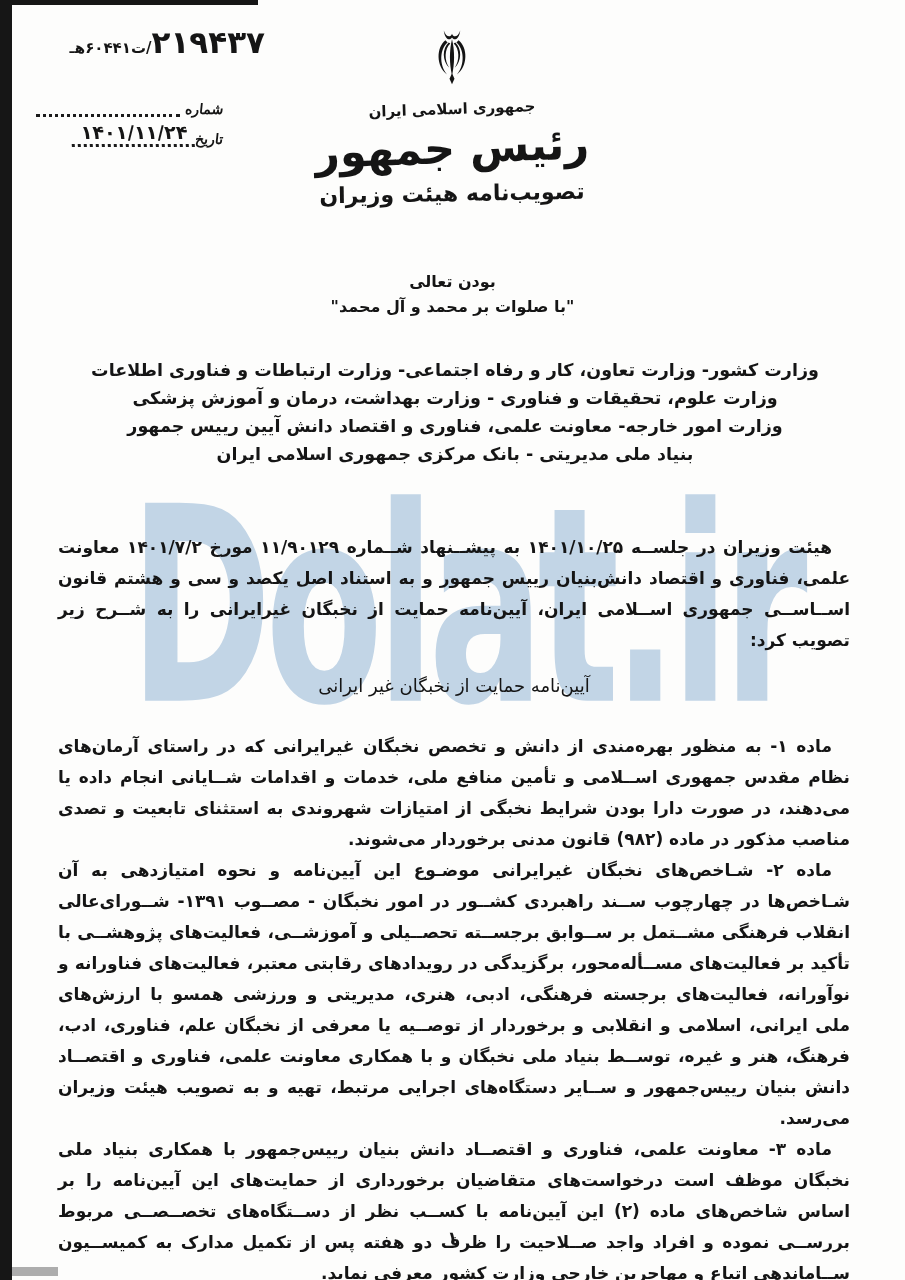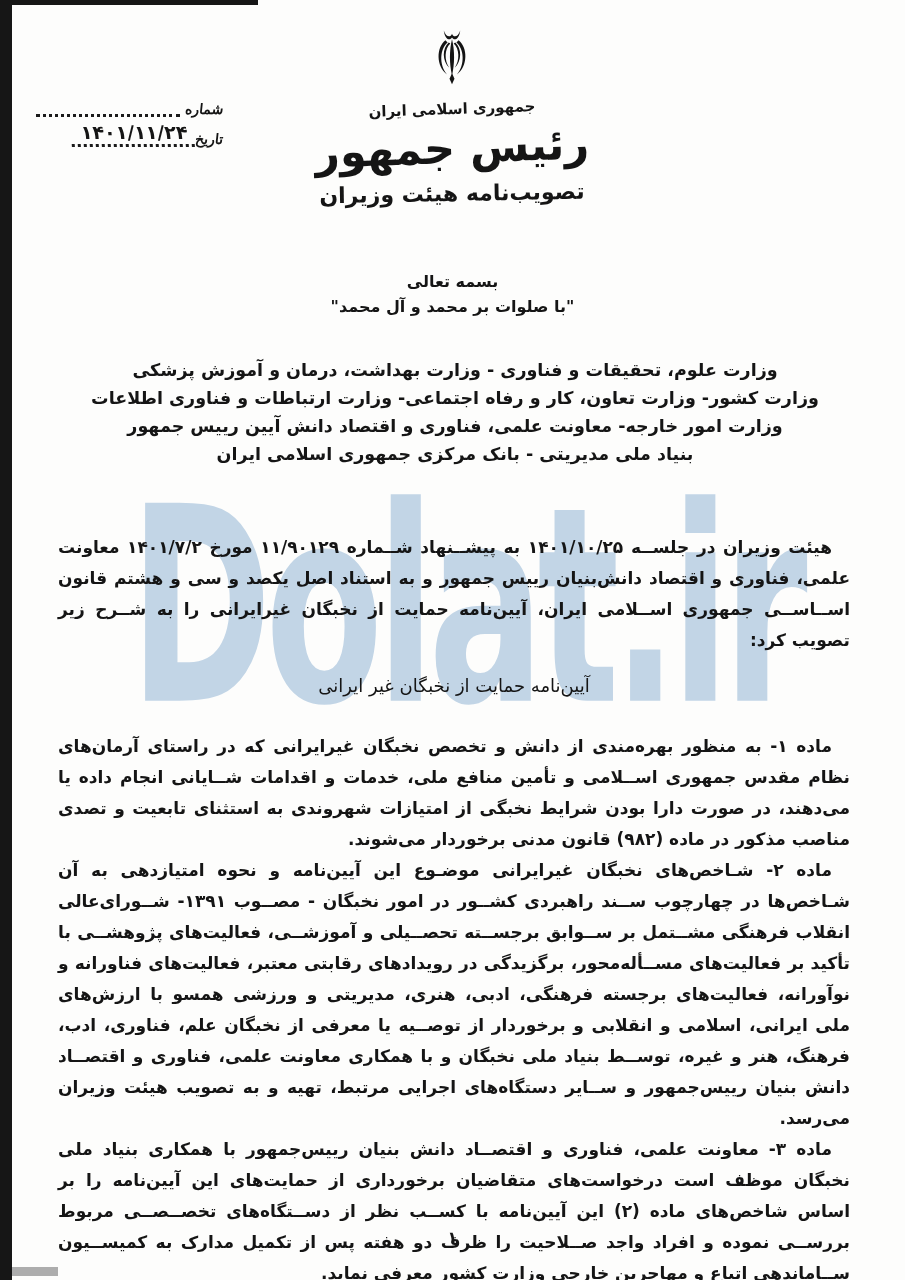--- a/index.html
+++ b/index.html
@@ -54,20 +54,23 @@
 <body>
 
 <div class="page">
 
   <div class="edge-left"></div>
   <div class="edge-top"></div>
   <div class="edge-bottom-chip"></div>
 
   <div class="watermark">Dolat.ir</div>
 
+  <div class="layer stamp-number">
+    <span class="hand">۲۱۹۴۳۷</span><span class="printed">/ت۶۰۴۴۱هـ</span>
+  </div>
 
   <div class="layer stamp-fields">
     <div class="stamp-row">
       <span class="lbl">شماره</span>
       <span class="dots"></span>
     </div>
     <div class="stamp-row">
       <span class="lbl">تاریخ</span>
       <span class="hand-date">۱۴۰۱/۱۱/۲۴</span>
     </div>
@@ -88,27 +91,27 @@
       <path d="M56 30 C68 41 68 63 55 76 C64 63 64 42 53 32 Z"></path>
 
       <path d="M62 26 C79 39 79 74 59 88 C74 71 72 41 58 30 Z"></path>
     </svg>
     <div class="lh-country">جمهوری اسلامی ایران</div>
     <div class="lh-office">رئیس جمهور</div>
     <div class="lh-doctype">تصویب‌نامه هیئت وزیران</div>
   </div>
 
   <div class="layer invocation">
-    <div class="l1">بسمه تعالی</div>
+    <div class="l1">بودن تعالی</div>
     <div class="l2">"با صلوات بر محمد و آل محمد"</div>
   </div>
 
   <div class="layer recipients">
+    <div>وزارت کشور- وزارت تعاون، کار و رفاه اجتماعی- وزارت ارتباطات و فناوری اطلاعات</div>
     <div>وزارت علوم، تحقیقات و فناوری - وزارت بهداشت، درمان و آموزش پزشکی</div>
-    <div>وزارت کشور- وزارت تعاون، کار و رفاه اجتماعی- وزارت ارتباطات و فناوری اطلاعات</div>
     <div>وزارت امور خارجه- معاونت علمی، فناوری و اقتصاد دانش آیین رییس جمهور</div>
     <div>بنیاد ملی مدیریتی - بانک مرکزی جمهوری اسلامی ایران</div>
   </div>
 
   <div class="layer doc-body">
     <p>هیئت وزیران در جلســه ۱۴۰۱/۱۰/۲۵ به پیشــنهاد شــماره ۱۱/۹۰۱۲۹ مورخ ۱۴۰۱/۷/۲ معاونت علمی، فناوری و اقتصاد دانش‌بنیان رییس جمهور و به استناد اصل یکصد و سی و هشتم قانون اســاســی جمهوری اســلامی ایران، آیین‌نامه حمایت از نخبگان غیرایرانی را به شــرح زیر تصویب کرد:</p>
     <div class="reg-title">آیین‌نامه حمایت از نخبگان غیر ایرانی</div>
     <p>ماده ۱- به منظور بهره‌مندی از دانش و تخصص نخبگان غیرایرانی که در راستای آرمان‌های نظام مقدس جمهوری اســلامی و تأمین منافع ملی، خدمات و اقدامات شــایانی انجام داده یا می‌دهند، در صورت دارا بودن شرایط نخبگی از امتیازات شهروندی به استثنای تابعیت و تصدی مناصب مذکور در ماده (۹۸۲) قانون مدنی برخوردار می‌شوند.</p>
     <p>ماده ۲- شـاخص‌های نخبگان غیرایرانی موضـوع این آیین‌نامه و نحوه امتیازدهی به آن شـاخص‌ها در چهارچوب ســند راهبردی کشــور در امور نخبگان - مصــوب ۱۳۹۱- شــورای‌عالی انقلاب فرهنگی مشــتمل بر ســوابق برجســته تحصــیلی و آموزشــی، فعالیت‌های پژوهشــی با تأکید بر فعالیت‌های مســأله‌محور، برگزیدگی در رویدادهای رقابتی معتبر، فعالیت‌های فناورانه و نوآورانه، فعالیت‌های برجسته فرهنگی، ادبی، هنری، مدیریتی و ورزشی همسو با ارزش‌های ملی ایرانی، اسلامی و انقلابی و برخوردار از توصــیه یا معرفی از نخبگان علم، فناوری، ادب، فرهنگ، هنر و غیره، توســط بنیاد ملی نخبگان و با همکاری معاونت علمی، فناوری و اقتصــاد دانش بنیان رییس‌جمهور و ســایر دستگاه‌های اجرایی مرتبط، تهیه و به تصویب هیئت وزیران می‌رسد.</p>
     <p>ماده ۳- معاونت علمی، فناوری و اقتصــاد دانش بنیان رییس‌جمهور با همکاری بنیاد ملی نخبگان موظف است درخواست‌های متقاضیان برخورداری از حمایت‌های این آیین‌نامه را بر اساس شاخص‌های ماده (۲) این آیین‌نامه با کســب نظر از دســتگاه‌های تخصــصــی مربوط بررســی نموده و افراد واجد صــلاحیت را ظرف دو هفته پس از تکمیل مدارک به کمیســیون ســاماندهی اتباع و مهاجرین خارجی وزارت کشور معرفی نماید.</p>

